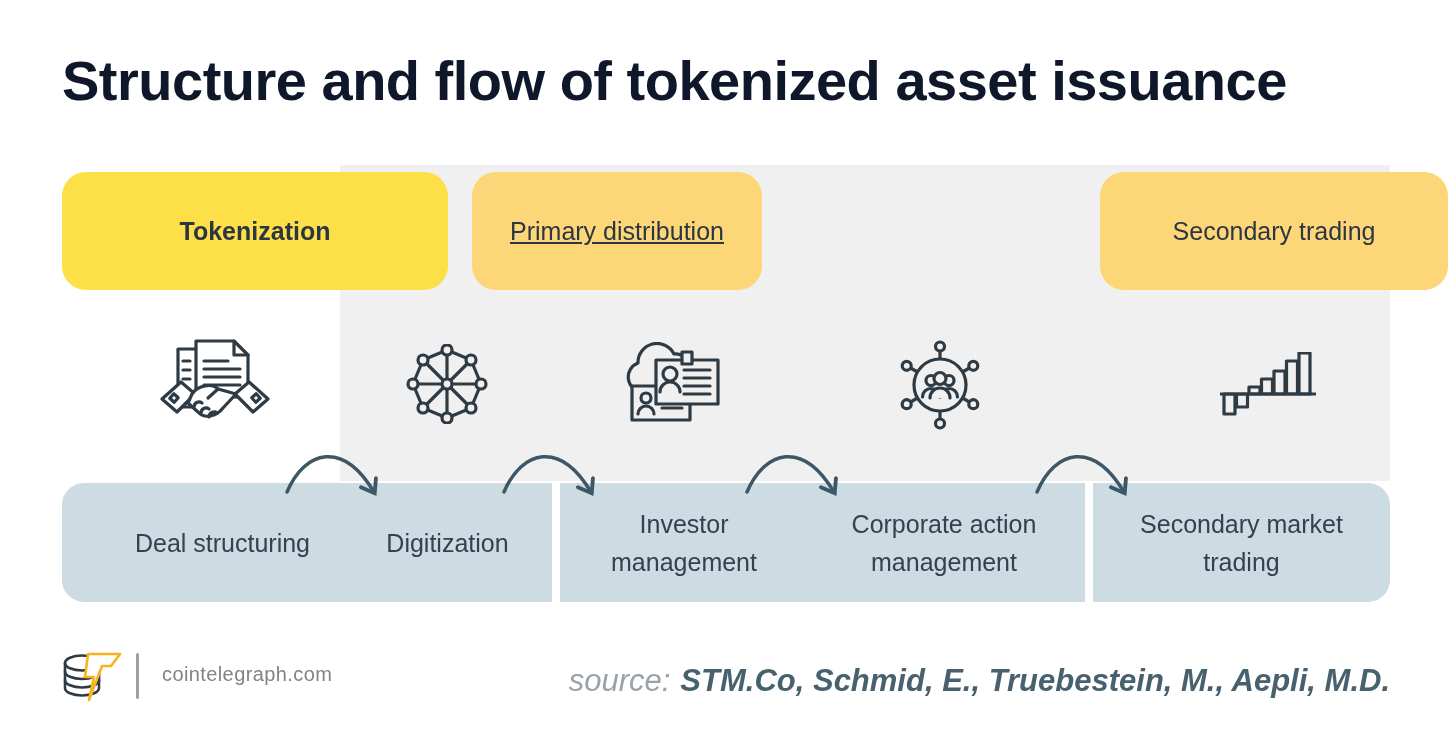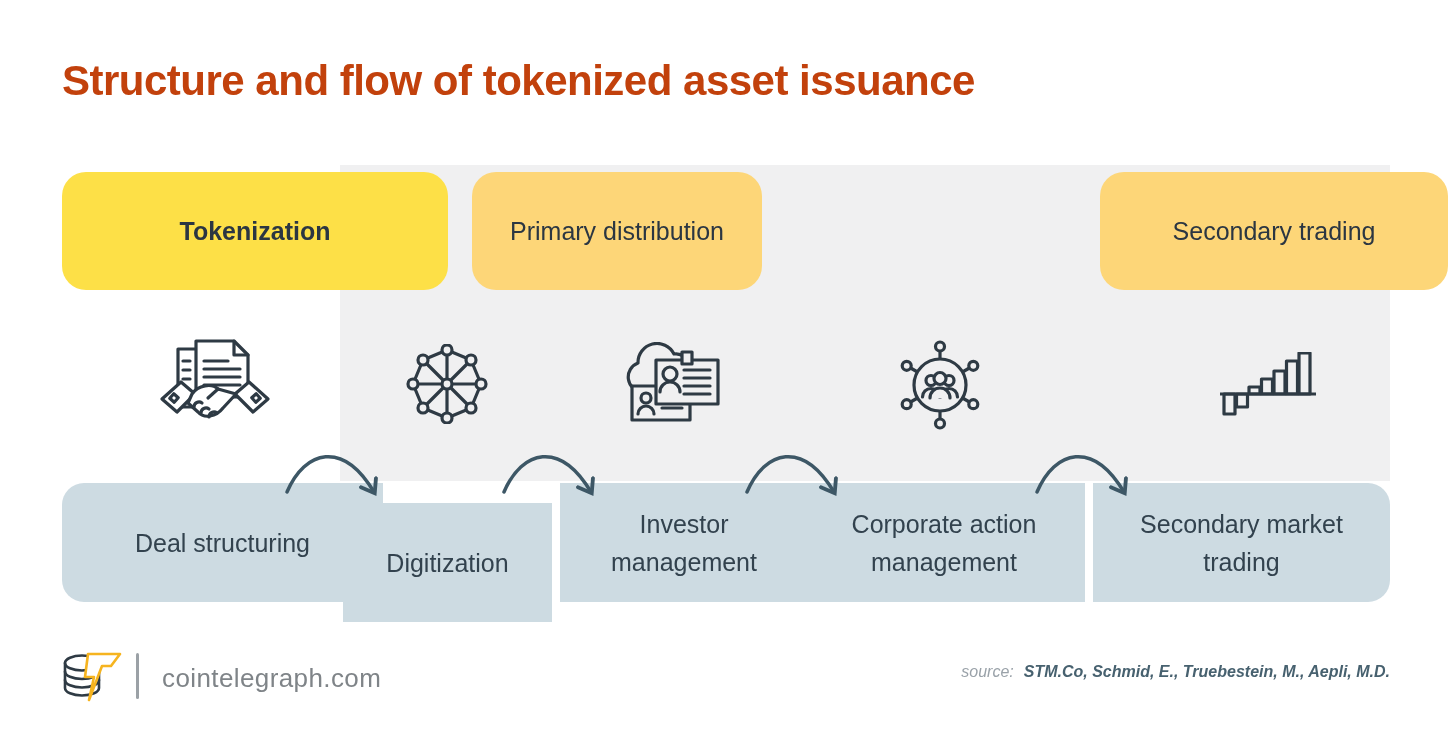--- a/index.html
+++ b/index.html
@@ -1,61 +1,61 @@
 <!DOCTYPE html>
 <html><head>
 <meta charset="utf-8">
 <style>
   html,body{margin:0;padding:0;background:#ffffff;}
   .canvas{position:relative;width:1450px;height:755px;background:#ffffff;overflow:hidden;
           font-family:"Liberation Sans",sans-serif;}
 
-  .title{position:absolute;left:62px;top:56px;margin:0;font-size:42px;line-height:50px;
-         font-weight:700;color:#c2410c;letter-spacing:-0.5px;}
+  .title{position:absolute;left:62px;top:56px;margin:0;font-size:56px;line-height:50px;
+         font-weight:700;color:#0f172a;letter-spacing:-0.5px;}
 
   .panel{position:absolute;left:340px;top:165px;width:1050px;height:316px;background:#f0f0f1;}
 
   .phase{position:absolute;top:172px;height:118px;border-radius:24px;display:flex;
          align-items:center;justify-content:center;text-align:center;
          font-size:25px;line-height:38px;color:#2b3642;background:#fdd678;}
   .phase.active{background:#fde047;font-weight:700;}
   .phase-0{left:62px;width:386px;}
-  .phase-1{left:472px;width:290px;}
+  .phase-1{left:472px;width:290px;text-decoration:underline;}
   .phase-2{left:786px;width:290px;}
   .phase-3{left:1100px;width:348px;}
   .phase span{display:block;padding:0 18px;}
 
   .step{position:absolute;top:483px;height:119px;background:#cddbe2;display:flex;
         align-items:center;justify-content:center;text-align:center;
         font-size:25px;line-height:38px;color:#32424e;}
   .step-0{left:62px;width:321px;border-radius:22px 0 0 22px;}
-  .step-1{left:343px;width:209px;margin-top:20px;}
+  .step-1{left:343px;width:209px;}
   .step-2{left:560px;width:248px;}
   .step-3{left:803px;width:282px;}
   .step-4{left:1093px;width:297px;border-radius:0 22px 22px 0;}
   .step span{display:block;padding:0 10px;}
 
   .icon-box{position:absolute;}
   .icon-box svg{display:block;}
   .ic{stroke:#2e3a44;stroke-width:3.2;fill:none;stroke-linecap:round;stroke-linejoin:round;}
   .ic-fill-w{fill:#ffffff;}
   .ic-fill-g{fill:#f0f0f1;}
   .ic-thin{stroke-width:2.6;}
 
   .arrow{position:absolute;top:446px;width:120px;height:62px;}
   .arrow-0{left:279px;} .arrow-1{left:496px;} .arrow-2{left:739px;} .arrow-3{left:1029px;}
   .arr{stroke:#3d5766;stroke-width:3.5;fill:none;stroke-linecap:round;}
 
   .logo{position:absolute;left:58px;top:650px;}
   .brand-divider{position:absolute;left:136px;top:653px;width:3px;height:46px;
                  background:#9ba1a6;border-radius:2px;}
-  .brand-domain{position:absolute;left:162px;top:663px;font-size:26px;color:#7f8488;
+  .brand-domain{position:absolute;left:162px;top:663px;font-size:20px;color:#7f8488;
                 letter-spacing:0.4px;}
 
-  .source{position:absolute;right:60px;top:663px;font-size:16px;white-space:nowrap;}
+  .source{position:absolute;right:60px;top:663px;font-size:31px;white-space:nowrap;}
   .source .lbl{font-style:italic;color:#9aa2a9;margin-right:10px;}
   .source .auth{font-style:italic;font-weight:700;color:#47616f;}
 </style>
 </head>
 <body>
 
 <div class="canvas">
 
   <h1 class="title">Structure and flow of tokenized asset issuance</h1>
 

